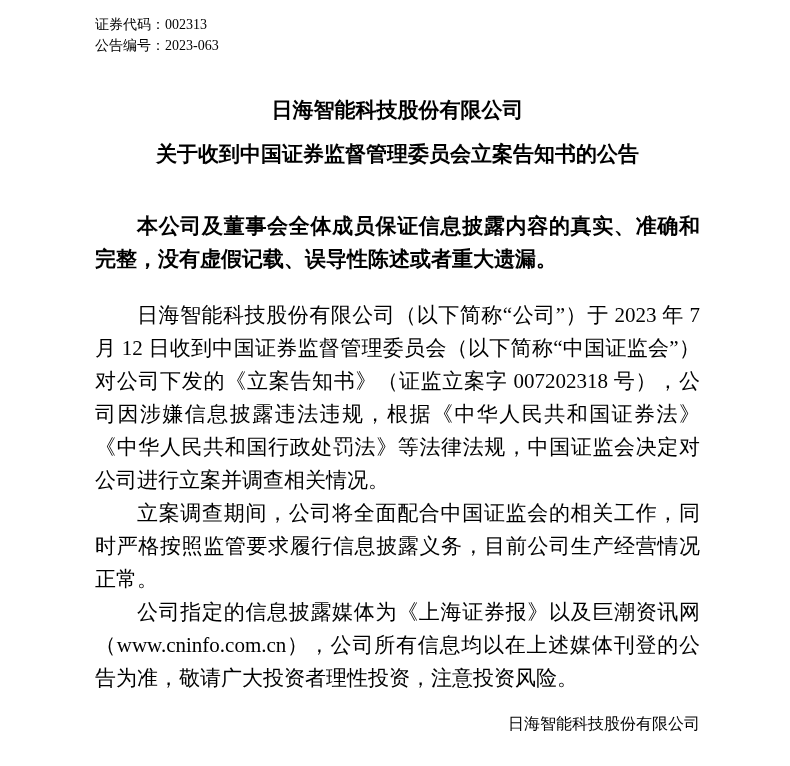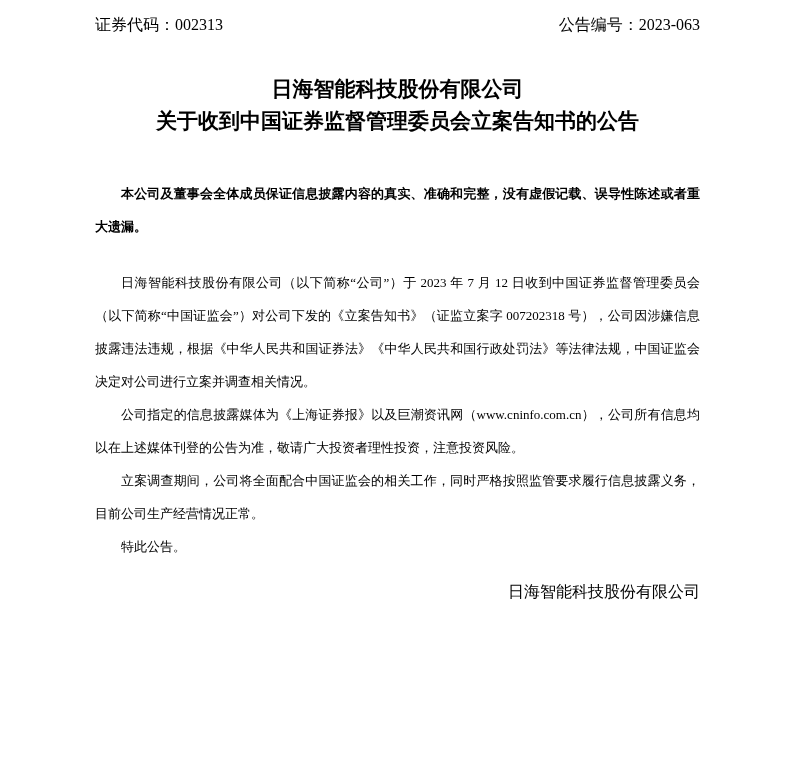--- a/index.html
+++ b/index.html
@@ -13,35 +13,36 @@
     overflow: hidden;
     color: #000000;
     font-family: "Liberation Serif", serif;
   }
   .page {
     padding: 14px 90px 0 95px; 
   }
   .doc-header {
     display: flex;
     justify-content: space-between;
-    font-size: 16px;
+    font-size: 14px;
     line-height: 21px;
     white-space: nowrap;
+    flex-direction: column;
   }
   .title {
     margin: 0;
     text-align: center;
     font-weight: bold;
     font-size: 21px;
     line-height: 28px;
   }
   .title-company { margin-top: 40px; }
-  .title-subject { margin-top: 4px; text-align: center; }
+  .title-subject { margin-top: 16px; text-align: center; }
   .body-text {
-    font-size: 13px;
+    font-size: 21px;
     line-height: 33px;
     text-align: justify;
   }
   .body-text p {
     margin: 0;
     text-indent: 2em;
   }
   .disclaimer {
     font-weight: bold;
     margin-top: 42px !important;
@@ -67,22 +68,21 @@
     <span><span>证券代码：</span><span>002313</span></span>
     <span><span>公告编号：</span><span>2023-063</span></span>
   </div>
 
   <h1 class="title title-company">日海智能科技股份有限公司</h1>
   <h1 class="title title-subject">关于收到中国证券监督管理委员会立案告知书的公告</h1>
 
   <div class="body-text">
     <p class="disclaimer">本公司及董事会全体成员保证信息披露内容的真实、准确和完整，没有虚假记载、误导性陈述或者重大遗漏。</p>
     <p>日海智能科技股份有限公司（以下简称“公司”）于 2023 年 7 月 12 日收到中国证券监督管理委员会（以下简称“中国证监会”）对公司下发的《立案告知书》（证监立案字 007202318 号），公司因涉嫌信息披露违法违规，根据《中华人民共和国证券法》《中华人民共和国行政处罚法》等法律法规，中国证监会决定对公司进行立案并调查相关情况。</p>
+    <p>立案调查期间，公司将全面配合中国证监会的相关工作，同时严格按照监管要求履行信息披露义务，目前公司生产经营情况正常。</p>
     <p>公司指定的信息披露媒体为《上海证券报》以及巨潮资讯网（www.cninfo.com.cn），公司所有信息均以在上述媒体刊登的公告为准，敬请广大投资者理性投资，注意投资风险。</p>
-    <p>立案调查期间，公司将全面配合中国证监会的相关工作，同时严格按照监管要求履行信息披露义务，目前公司生产经营情况正常。</p>
-    <p class="closing">特此公告。</p>
   </div>
 
   <div class="signature">
     <div>日海智能科技股份有限公司</div>
   </div>
 
 </div>
 
 </body></html>

